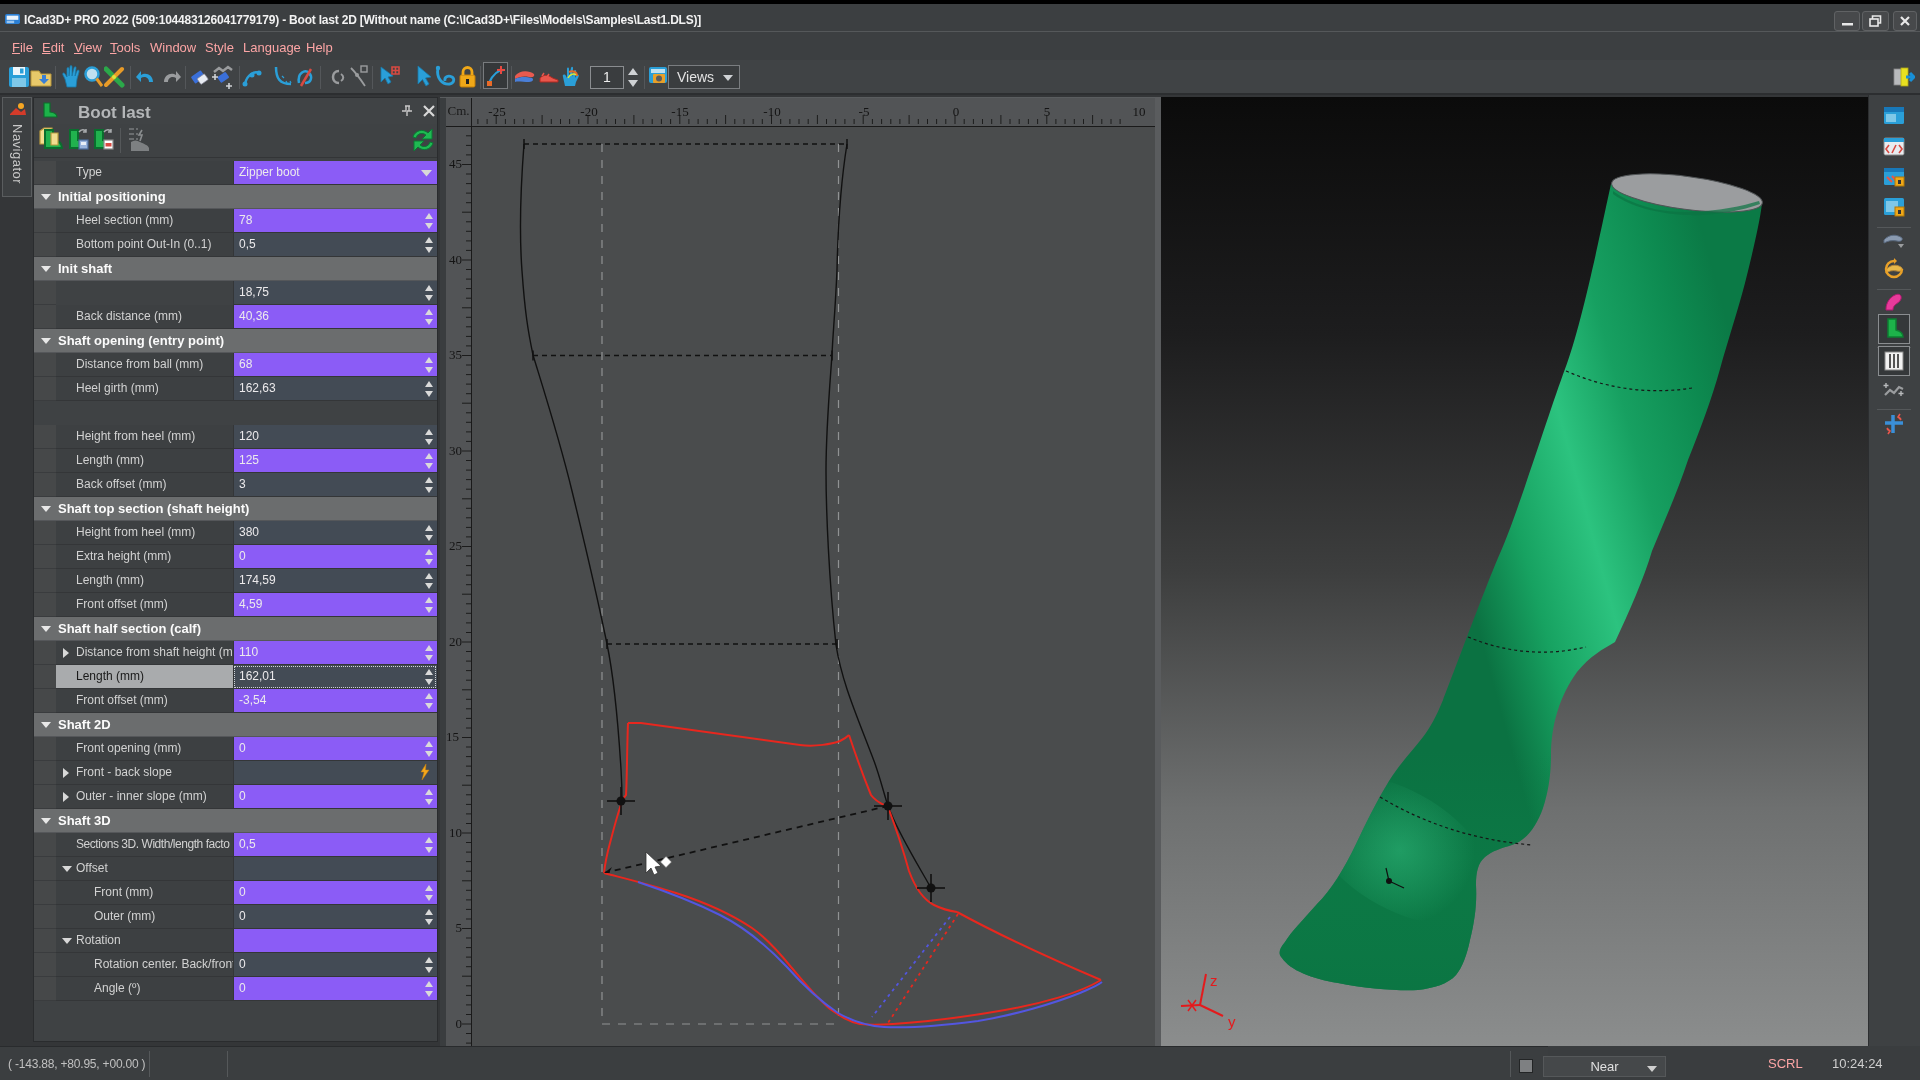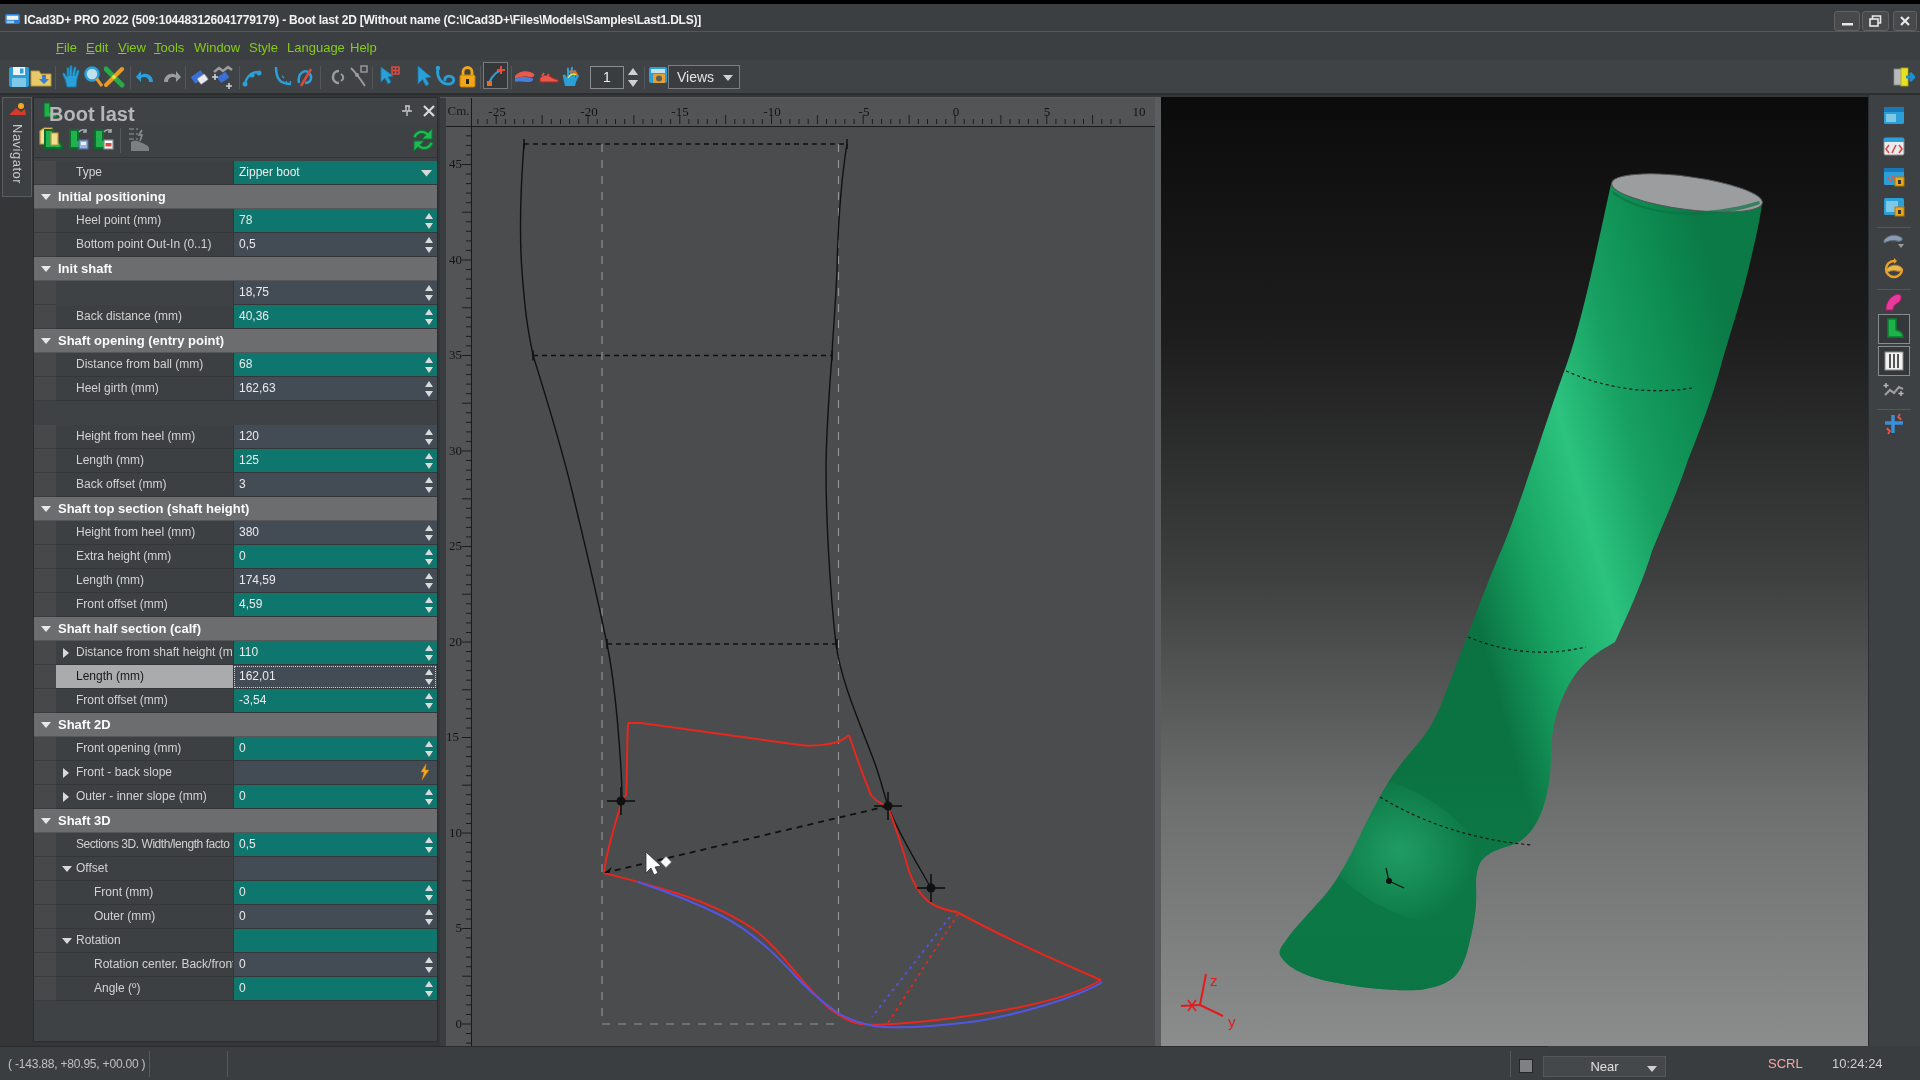--- a/index.html
+++ b/index.html
@@ -8,46 +8,46 @@
 #app { position:absolute; left:0; top:0; width:1920px; height:1080px; background:#3a3d3f; }
 .abs { position:absolute; }
 
 
 #titlebar { position:absolute; left:0; top:0; width:1920px; height:31px; background:#3c3f41; border-top:4px solid #000; }
 #titletext { position:absolute; left:24px; top:9px; font-size:12px; font-weight:bold; color:#f2f2f2; letter-spacing:-0.2px; }
 .winbtn { position:absolute; top:7px; height:20px; background:#47494b; border:1px solid #606264; border-radius:3px; }
 
 
 #menubar { position:absolute; left:0; top:31px; width:1920px; height:29px; background:#3c3f41; border-top:1px solid #55585a; }
-.menuitem { position:absolute; top:8px; font-size:13px; color:#84cc16;margin-left:44px; }
+.menuitem { position:absolute; top:8px; font-size:13px; color:#fca5a5; }
 
 
 #toolbar { position:absolute; left:0; top:60px; width:1920px; height:35px; background:#404345; border-bottom:2px solid #2c2e30; }
 .tsep { position:absolute; top:66px; width:1px; height:23px; background:#54575a; }
 
 
 #main { position:absolute; left:0; top:95px; width:1920px; height:951px; background:#343638; }
 
 
 #navtab { position:absolute; left:2px; top:2px; width:30px; height:100px; background:#3d4042; border:1px solid #5a5d5f; }
 #navtext { position:absolute; left:7px; top:26px; writing-mode:vertical-rl; font-size:13px; color:#c8c8c8; letter-spacing:0.5px; }
 
 
 #panel { position:absolute; left:33px; top:2px; width:405px; height:945px; background:#3f4244; border:1px solid #2a2c2e; }
 #panelhdr { position:absolute; left:0; top:0; width:403px; height:26px; background:#404345; }
-#paneltitle { position:absolute; left:15px; top:5px; font-size:20px; font-weight:bold; color:#b4b6b8; }
+#paneltitle { position:absolute; left:44px; top:5px; font-size:17px; font-weight:bold; color:#b4b6b8; }
 #paneltools { position:absolute; left:0; top:26px; width:403px; height:34px; background:#3f4244; border-bottom:1px solid #333537; }
 
 
 #grid { position:absolute; left:0; top:63px; width:403px; height:840px; font-size:12px; }
 .row { position:absolute; left:0; width:403px; height:24px; }
 .indent { position:absolute; left:0; top:0; width:22px; height:24px; background:#464849; border-bottom:1px solid #3a3c3e; }
 .lbl { position:absolute; left:22px; top:0; width:177px; height:24px; background:#3d4042; border-bottom:1px solid #343638; color:#d2d2d2; line-height:23px; overflow:hidden; white-space:nowrap; }
 .val { position:absolute; left:199px; top:0; width:204px; height:24px; border-bottom:1px solid #343638; border-left:1px solid #343638; color:#eceaec; line-height:23px; padding-left:5px; overflow:hidden; white-space:nowrap; }
-.vp { background:#0f766e; }
+.vp { background:#8b5cf6; }
 .vb { background:#434b55; }
 .hdr { position:absolute; left:0; top:0; width:403px; height:24px; background:#6b6d6e; border-bottom:1px solid #55575a; color:#fbfbfb; font-weight:bold; font-size:13px; line-height:23px; padding-left:24px; }
 .harr { position:absolute; left:7px; top:9px; width:0; height:0; border-left:5px solid transparent; border-right:5px solid transparent; border-top:6px solid #e8e8e8; }
 .spin { position:absolute; right:3px; top:3px; width:9px; height:18px; }
 .spin:before { content:""; position:absolute; left:0; top:1px; border-left:4.5px solid transparent; border-right:4.5px solid transparent; border-bottom:6px solid #dadada; }
 .spin:after { content:""; position:absolute; left:0; bottom:1px; border-left:4.5px solid transparent; border-right:4.5px solid transparent; border-top:6px solid #dadada; }
 .exparr { position:absolute; left:7px; top:7px; width:0; height:0; border-top:5px solid transparent; border-bottom:5px solid transparent; border-left:6px solid #d8d8d8; }
 .exparrd { position:absolute; left:6px; top:9px; width:0; height:0; border-left:5px solid transparent; border-right:5px solid transparent; border-top:6px solid #d8d8d8; }
 
 
@@ -287,21 +287,21 @@
             <div class="lbl" style="padding-left:20px;">Type</div>
             <div class="val vp" style="">Zipper boot<svg class="abs" style="right:5px;top:9px" width="11" height="7">
                 <path d="M0,0 L11,0 L5.5,6.5 Z" fill="#d8d8d8"></path>
               </svg></div>
           </div>
 <div class="row" style="top:24px">
             <div class="hdr">Initial positioning<div class="harr"></div></div>
           </div>
 <div class="row" style="top:48px">
             <div class="indent"></div>
-            <div class="lbl" style="padding-left:20px;">Heel point (mm)</div>
+            <div class="lbl" style="padding-left:20px;">Heel section (mm)</div>
             <div class="val vp" style="">78<div class="spin"></div></div>
           </div>
 <div class="row" style="top:72px">
             <div class="indent"></div>
             <div class="lbl" style="padding-left:20px;">Bottom point Out-In (0..1)</div>
             <div class="val vb" style="">0,5<div class="spin"></div></div>
           </div>
 <div class="row" style="top:96px">
             <div class="hdr">Init shaft<div class="harr"></div></div>
           </div>

